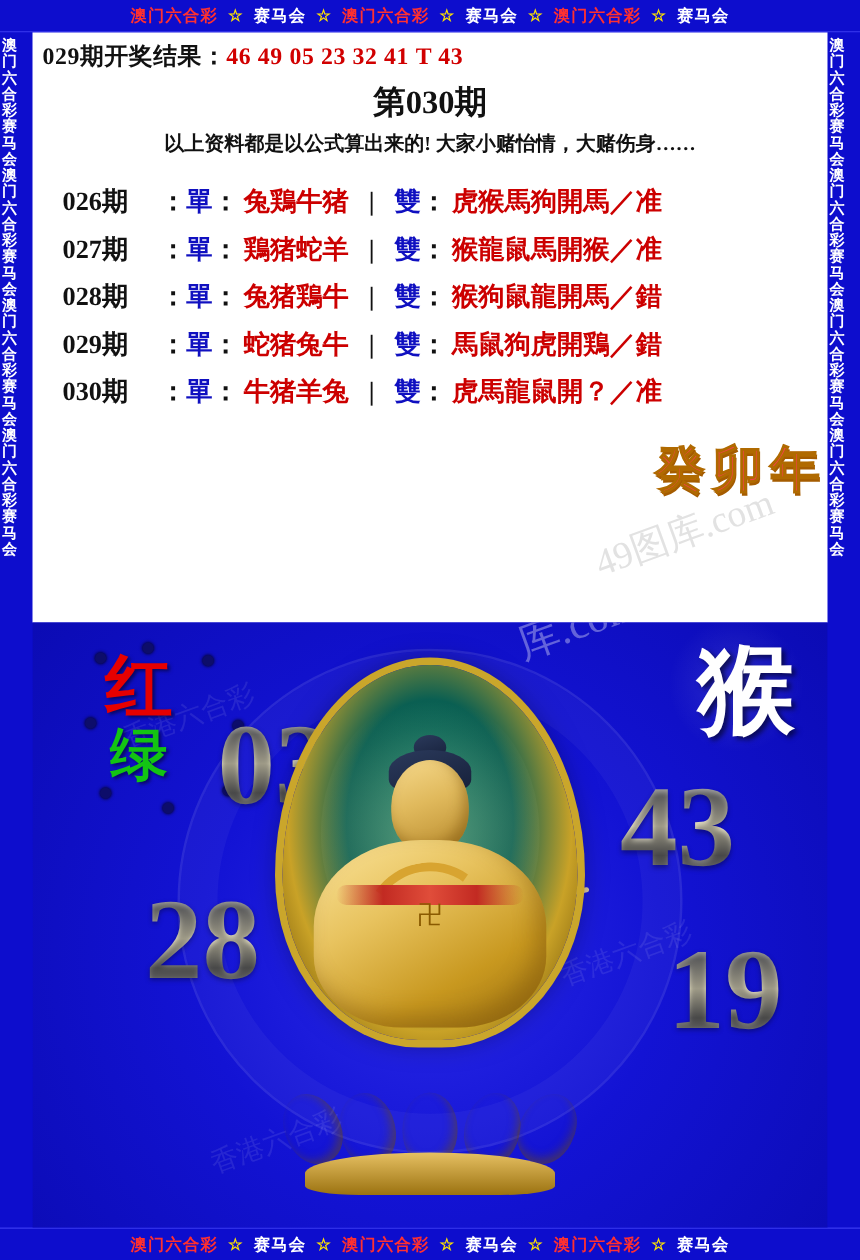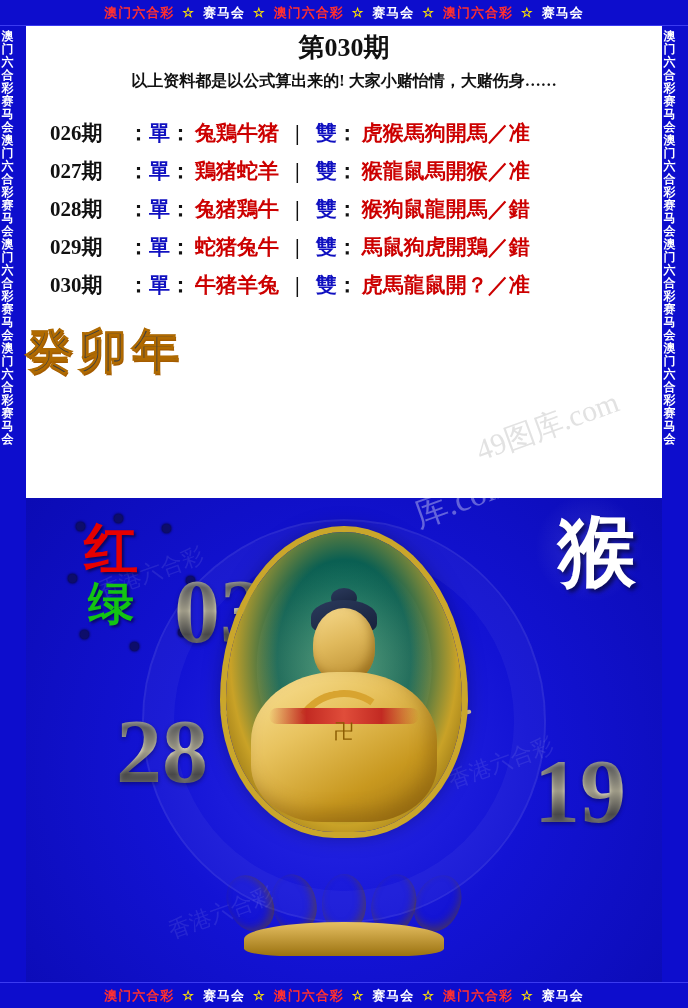--- a/index.html
+++ b/index.html
@@ -107,46 +107,46 @@
   .subtitle {
     text-align: center;
     font-size: 16px;
     font-weight: bold;
     color: #111111;
     margin-top: 6px;
     font-family: "Liberation Serif", serif;
   }
 
   .rows {
-    margin-top: 22px;
+    margin-top: 16px;
     padding: 0 24px;
   }
   .row {
     display: flex;
     align-items: baseline;
     font-size: 21px;
     font-weight: bold;
     font-family: "Liberation Serif", serif;
     padding: 5px 0;
     white-space: nowrap;
   }
   .row .issue { color: #111111; width: 78px; }
   .row .colon { color: #111111; }
   .row .tag   { color: #1010c0; }
   .row .animals-a { color: #cc0000; padding-left: 4px; }
   .row .bar { color: #111111; padding: 0 16px; }
   .row .animals-b { color: #cc0000; padding-left: 4px; }
   .row .tail { color: #cc0000; }
 
   .year {
-    text-align: left;
+    text-align: right;
     margin-top: 16px;
-    font-size: 47px;
-    font-weight: bold;
-    color: #404040;
+    font-size: 40px;
+    font-weight: bold;
+    color: #ef4444;
     font-family: "Liberation Serif", serif;
     -webkit-text-stroke: 1px #b06a00;
     text-shadow: 1px 2px 0 #a55c00;
     letter-spacing: 6px;
   }
 
   .watermark-panel {
     position: absolute;
     right: 40px;
     top: 380px;
@@ -456,20 +456,23 @@
     <span class="band-star">☆</span>
     <span class="band-seg">赛马会</span>
     <span class="band-star">☆</span>
     <span class="band-seg red">澳门六合彩</span>
     <span class="band-star">☆</span>
     <span class="band-seg">赛马会</span>
   </div>
 
   <div class="panel">
 
+    <div class="result-line">
+      <span>029期开奖结果：</span><span class="nums">46 49 05 23 32 41 T 43</span>
+    </div>
 
     <div class="issue-title">第030期</div>
     <div class="subtitle">以上资料都是以公式算出来的! 大家小赌怡情，大赌伤身……</div>
 
     <div class="rows">
       <div class="row">
         <span class="issue">026期</span>
         <span class="colon">：</span>
         <span class="tag">單</span>
         <span class="colon">：</span>
@@ -556,20 +559,21 @@
       <div class="dot" style="left:112px; top:110px;"></div>
     </div>
 
     <div class="redgreen">
       <div class="rg-red">红</div>
       <div class="rg-green">绿</div>
     </div>
 
     <div class="bignum n1">03</div>
     <div class="bignum n2">28</div>
+    <div class="bignum n3">43</div>
     <div class="bignum n4">19</div>
 
     <div class="buddha">
       <div class="watermark-lower">49图库.com</div>
 
       <div class="halo-rays">
         <div class="ray" style="transform:rotate(-78deg);"></div>
         <div class="ray" style="transform:rotate(-60deg);"></div>
         <div class="ray" style="transform:rotate(-42deg);"></div>
         <div class="ray" style="transform:rotate(-24deg);"></div>

